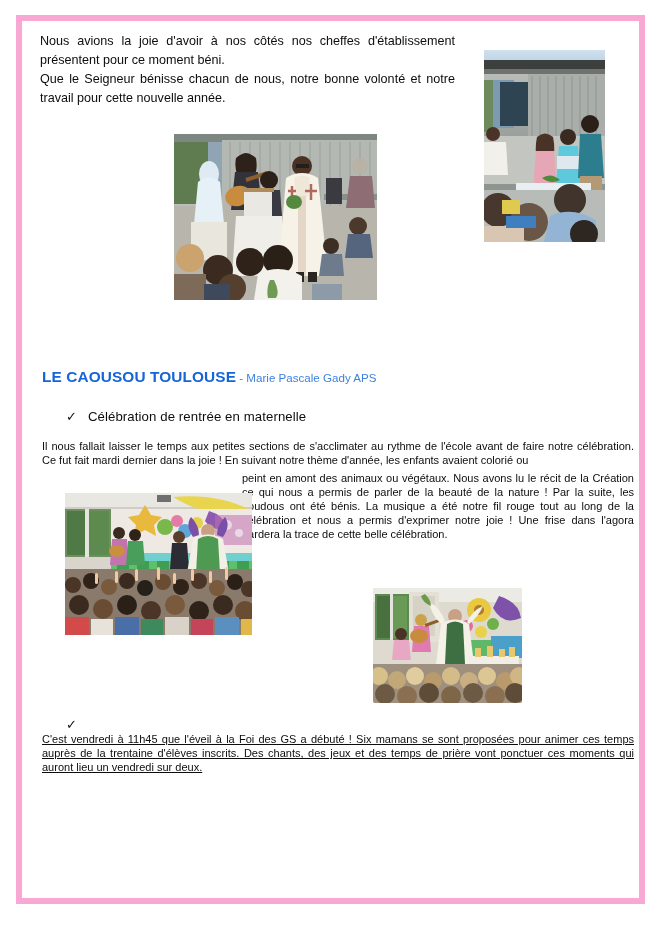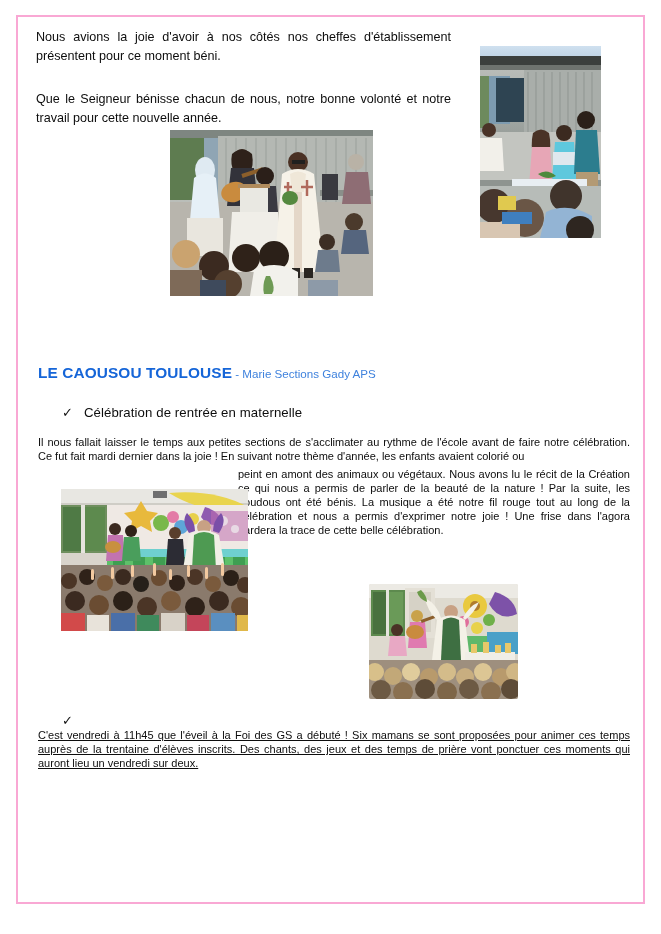--- a/index.html
+++ b/index.html
@@ -3,30 +3,30 @@
 <meta charset="utf-8">
 <style>
   html,body{margin:0;padding:0;background:#ffffff;}
   body{
     width:661px;height:934px;position:relative;overflow:hidden;
     font-family:"Liberation Sans","DejaVu Sans",sans-serif;
     -webkit-font-smoothing:antialiased;
   }
   .page-frame{
     position:absolute;left:16px;top:15px;width:629px;height:889px;
-    border:2px solid #f9a8d4;box-sizing:border-box;background:#fff;
+    border:6px solid #f9a8d4;box-sizing:border-box;background:#fff;
   }
 
   
   .para{
     font-size:11px;line-height:14px;color:#0d0d0d;
     text-align:justify;margin:0;
   }
   .para-intro{font-size:12.6px;line-height:19px;}
-  .para + .para{margin-top:24px;}
+  .para + .para{margin-top:0;}
 
   .section-title{
     margin:0;font-size:15.4px;font-weight:bold;color:#1565d8;
     letter-spacing:.1px;white-space:nowrap;
   }
   .section-title .author{
     font-size:11.6px;font-weight:normal;color:#3f82dd;letter-spacing:0;
   }
 
   .sub-head{
@@ -218,21 +218,21 @@
       <circle cx="58" cy="154" r="14" fill="#55402f"></circle>
       <rect x="30" y="150" width="26" height="16" fill="#3e4a5c"></rect>
       <rect x="138" y="150" width="30" height="16" fill="#8d9aa8"></rect>
     </svg>
   </div>
 
   <div style="position:absolute;left:20px;top:347px;">
     <h2 class="section-title">
       <span>LE CAOUSOU TOULOUSE</span><span class="author">
         <span>-</span>
-        <span>Marie Sections Gady APS</span>
+        <span>Marie Pascale Gady APS</span>
       </span>
     </h2>
   </div>
 
   <div style="position:absolute;left:20px;top:388px;width:592px;">
     <div class="sub-head">
       <span class="check">✓</span>
       <span class="sub-label">Célébration de rentrée en maternelle</span>
     </div>
 

